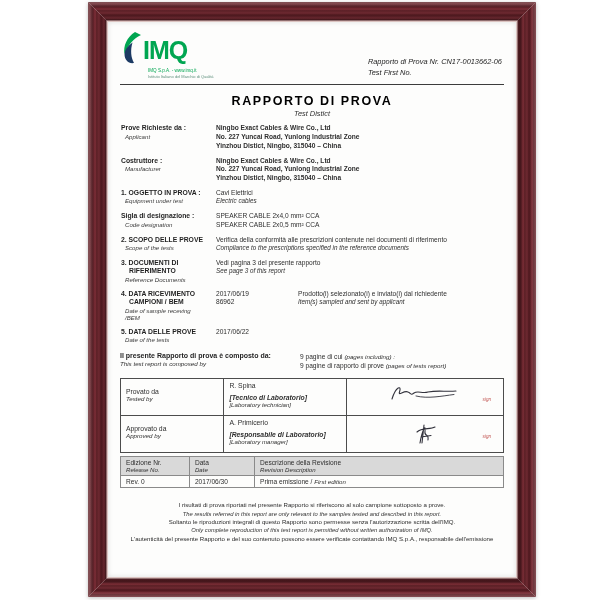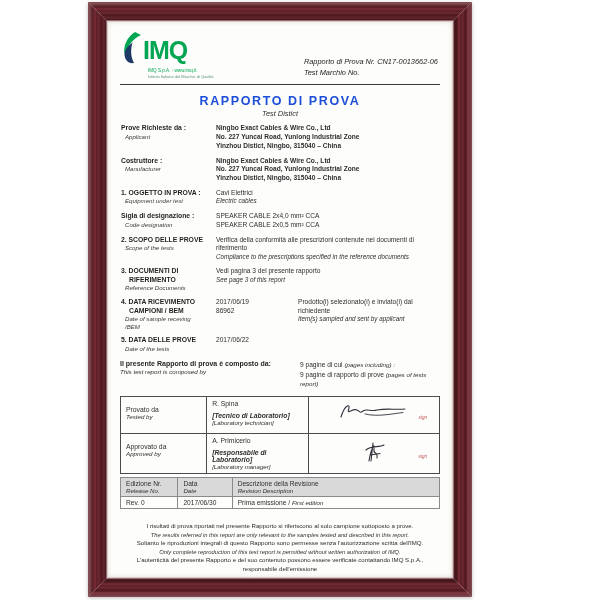--- a/index.html
+++ b/index.html
@@ -1,20 +1,20 @@
 <!DOCTYPE html>
 <html><head>
 <meta charset="utf-8">
 <style>
   * { box-sizing: border-box; margin: 0; padding: 0; }
   html,body { width:600px; height:600px; background:#ffffff; font-family:"Liberation Sans", sans-serif; }
   .scene { position:relative; width:600px; height:600px; background:#ffffff; overflow:hidden; }
 
   
-  .frame { position:absolute; left:88px; top:2px; width:384px; height:595px; box-shadow:0 1px 4px rgba(0,0,0,.25); }
+  .frame { position:absolute; left:88px; top:2px; width:448px; height:595px; box-shadow:0 1px 4px rgba(0,0,0,.25); }
   .strip { position:absolute; }
   .strip.h {
     background:
       linear-gradient(to bottom, rgba(255,255,255,.22), rgba(255,255,255,0) 28%, rgba(0,0,0,0) 62%, rgba(0,0,0,.38)),
       repeating-linear-gradient(to bottom, #5d2127 0px, #6e2931 2px, #4d181e 4px, #66242c 6px, #7f2f38 7px, #541d23 9px);
   }
   .strip.v {
     background:
       linear-gradient(to right, rgba(255,255,255,.22), rgba(255,255,255,0) 28%, rgba(0,0,0,0) 62%, rgba(0,0,0,.38)),
       repeating-linear-gradient(to right, #5d2127 0px, #6e2931 2px, #4d181e 4px, #66242c 6px, #7f2f38 7px, #541d23 9px);
@@ -38,21 +38,21 @@
   .hdr { display:flex; justify-content:space-between; align-items:flex-start; }
   .logo-wrap { margin-left:2px; }
   .logo-taglines { margin-left:26px; margin-top:-2px; line-height:1.25; }
   .tag1 { color:#00a651; font-size:4.6px; }
   .tag2 { color:#5d8f7c; font-size:4px; }
   .repnr { font-style:italic; font-size:7.4px; margin-top:24px; margin-right:2px; line-height:1.55; color:#242424; }
 
   .rule { border:none; border-top:1.3px solid #3c3c3c; margin-top:5px; }
 
   .title { text-align:center; margin-top:9px; }
-  .title-it { font-weight:bold; font-size:12.5px; letter-spacing:1.6px; color:#1d4ed8; }
+  .title-it { font-weight:bold; font-size:12.5px; letter-spacing:1.6px; color:#000000; }
   .title-en { font-style:italic; font-size:7.4px; margin-top:1px; }
 
   .row { display:flex; margin-top:6.5px; }
   .lbl { width:96px; flex:none; padding-left:1px; line-height:1.25; }
   .lbl-it { font-weight:bold; font-size:6.8px; color:#1f1f1f; }
   .lbl-en { font-style:italic; font-size:6.1px; padding-left:4px; color:#3a3a3a; line-height:1.2; }
   .val { font-size:6.6px; line-height:1.3; }
   .val.bold { font-weight:bold; }
   .val-en { font-style:italic; font-size:6.3px; font-weight:normal; }
   .valcol { width:82px; flex:none; }
@@ -107,21 +107,21 @@
             <path d="M2.5 22 C2.5 28 6.5 32 12 31 C9 25.5 8.2 18.5 10.5 10.5 C5.5 14 2.8 18 2.5 22 Z" fill="#1c3a63"></path>
             <text x="21" y="27" font-family="Liberation Sans, sans-serif" font-size="25" font-weight="bold" fill="#00a651" letter-spacing="-1">IMQ</text>
           </svg>
           <div class="logo-taglines">
             <div class="tag1">IMQ S.p.A. - www.imq.it</div>
             <div class="tag2">Istituto Italiano del Marchio di Qualità</div>
           </div>
         </div>
         <div class="repnr">
           <div>Rapporto di Prova Nr. CN17-0013662-06</div>
-          <div>Test Marchio No.</div>
+          <div>Test First No.</div>
         </div>
       </div>
 
       <hr class="rule">
 
       <div class="title">
         <div class="title-it">RAPPORTO DI PROVA</div>
         <div class="title-en">Test Distict</div>
       </div>
 

